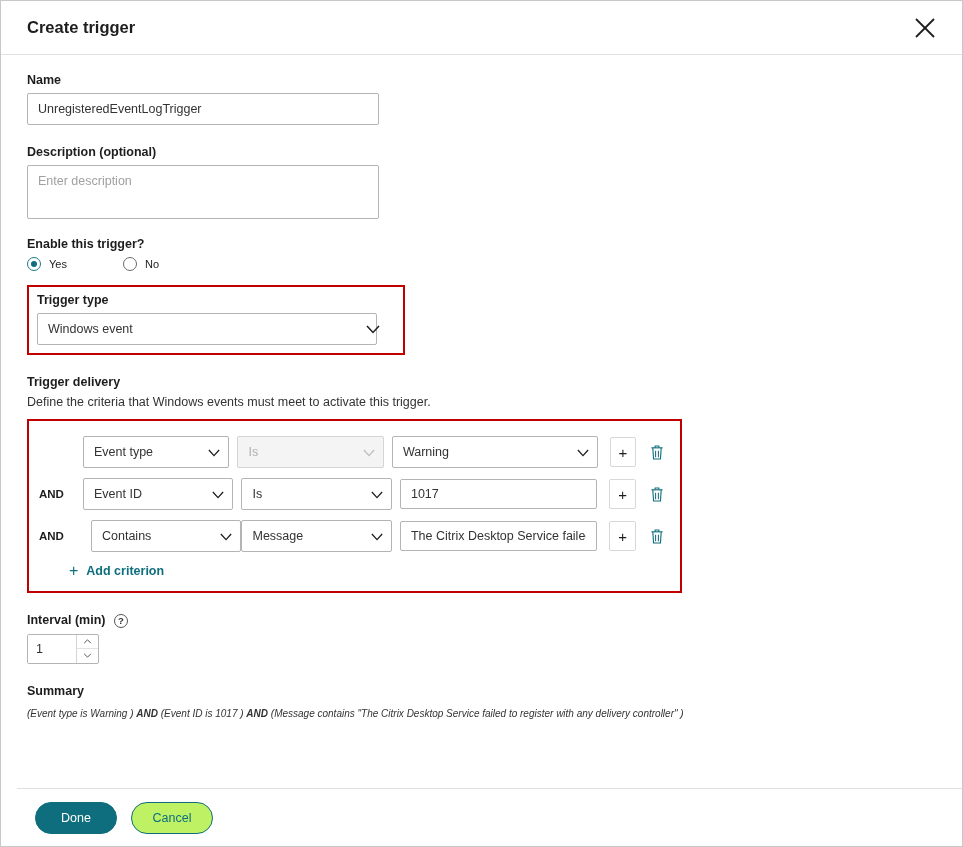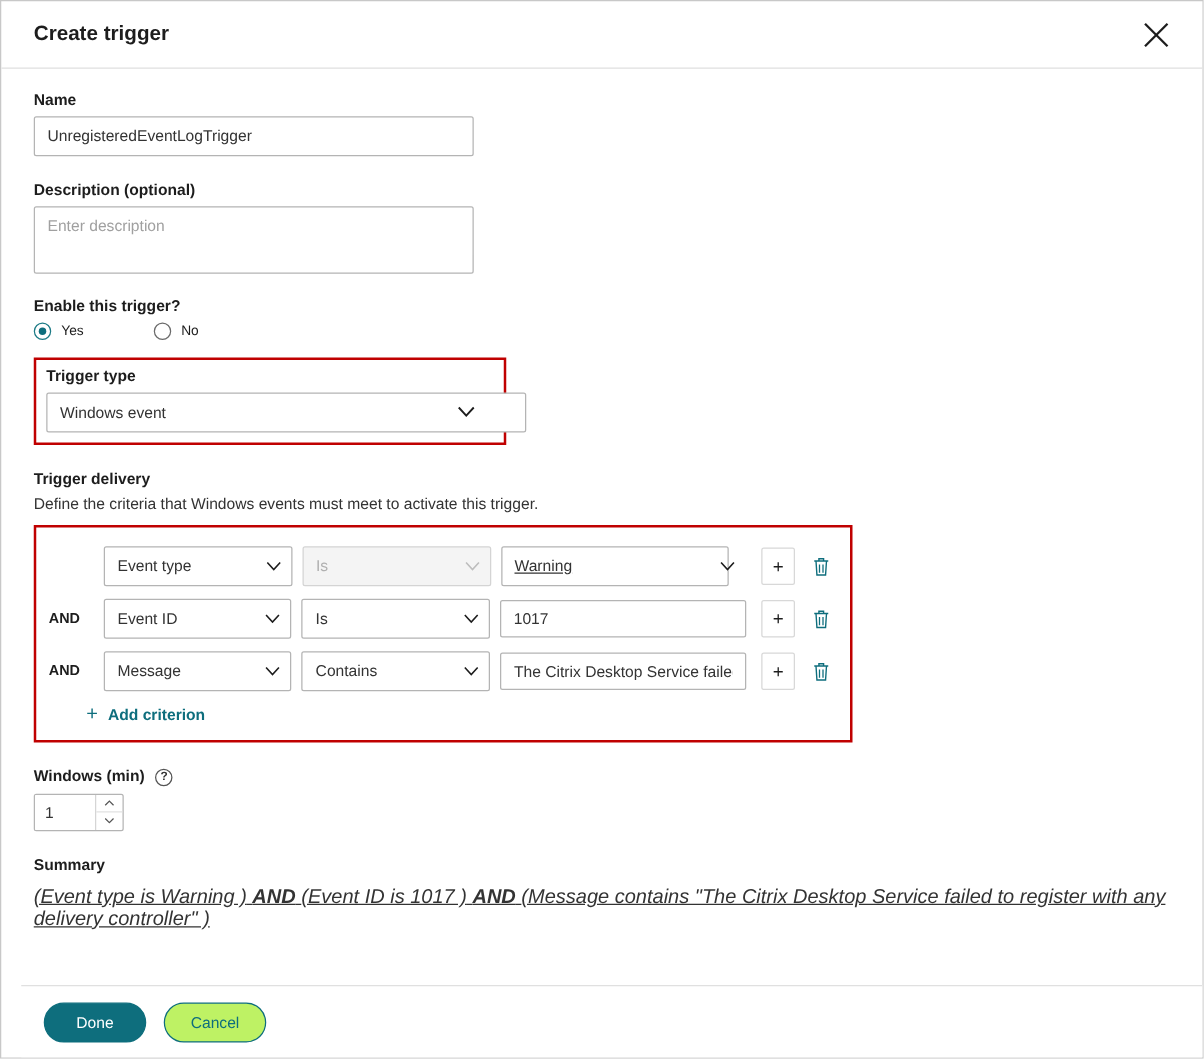--- a/index.html
+++ b/index.html
@@ -233,25 +233,24 @@
   }
   .spin-btns div {
     flex: 1;
     display: flex; align-items: center; justify-content: center;
     cursor: pointer;
   }
   .spin-btns div:first-child { border-bottom: 1px solid #e2e2e2; }
 
   
   .summary-text {
-    font-size: 16px;
+    font-size: 10px;
     font-style: italic;
     color: #333;
     margin-top: 10px;
-    text-decoration: underline;
   }
   .summary-text b { font-style: italic; font-weight: bold; }
 
   
   .footer {
     position: absolute;
     left: 16px; right: 0; bottom: 0;
     height: 58px;
     border-top: 1px solid #e0e0e0;
     background: #fff;
@@ -324,21 +323,21 @@
         <span class="radio-label">No</span>
       </div>
     </div>
 
     <div class="gap-14"></div>
 
     
     <div class="hl" style="width:378px;">
       <div class="field-label">Trigger type</div>
       <div class="select-wrap" style="width:352px;">
-        <div class="select" style="width:384px;">Windows event</div>
+        <div class="select" style="width:340px;">Windows event</div>
         <span class="chev">
           <svg width="14" height="9" viewBox="0 0 14 9">
               <polyline points="1,1 7,7.5 13,1" fill="none" stroke="#1d1d1d" stroke-width="1.5"></polyline>
             </svg>
         </span>
       </div>
     </div>
 
     <div class="gap-20"></div>
 
@@ -360,21 +359,21 @@
         </div>
         <div class="select-wrap crit-sel-2">
           <div class="select disabled">Is</div>
           <span class="chev">
             <svg width="12" height="8" viewBox="0 0 14 9">
                 <polyline points="1,1 7,7.5 13,1" fill="none" stroke="#bdbdbd" stroke-width="1.5"></polyline>
               </svg>
           </span>
         </div>
         <div class="select-wrap crit-val">
-          <div class="select" style="width:182px;text-decoration:underline;">Warning</div>
+          <div class="select" style="width:206px;">Warning</div>
           <span class="chev">
             <svg width="12" height="8" viewBox="0 0 14 9">
                 <polyline points="1,1 7,7.5 13,1" fill="none" stroke="#1d1d1d" stroke-width="1.5"></polyline>
               </svg>
           </span>
         </div>
         <div class="icon-btn">+</div>
         <button class="trash-btn">
           <svg width="15" height="17" viewBox="0 0 15 17" aria-hidden="true">
             <path d="M1.5 3.5h12" stroke="#0e6e7d" stroke-width="1.2" fill="none"></path>
@@ -410,30 +409,30 @@
             <path d="M1.5 3.5h12" stroke="#0e6e7d" stroke-width="1.2" fill="none"></path>
             <path d="M5.5 3.5v-2h4v2" stroke="#0e6e7d" stroke-width="1.2" fill="none"></path>
             <path d="M3 3.5l.8 12h7.4l.8-12" stroke="#0e6e7d" stroke-width="1.2" fill="none"></path>
             <path d="M6 6.5v7M9 6.5v7" stroke="#0e6e7d" stroke-width="1.1" fill="none"></path>
           </svg>
         </button>
       </div>
 
       <div class="crit-row">
         <div class="conj">AND</div>
+        <div class="select-wrap crit-sel-2">
+          <div class="select">Contains</div>
+          <span class="chev">
+            <svg width="12" height="8" viewBox="0 0 14 9">
+                <polyline points="1,1 7,7.5 13,1" fill="none" stroke="#1d1d1d" stroke-width="1.5"></polyline>
+              </svg>
+          </span>
+        </div>
         <div class="select-wrap crit-sel-1">
           <div class="select">Message</div>
-          <span class="chev">
-            <svg width="12" height="8" viewBox="0 0 14 9">
-                <polyline points="1,1 7,7.5 13,1" fill="none" stroke="#1d1d1d" stroke-width="1.5"></polyline>
-              </svg>
-          </span>
-        </div>
-        <div class="select-wrap crit-sel-2">
-          <div class="select">Contains</div>
           <span class="chev">
             <svg width="12" height="8" viewBox="0 0 14 9">
                 <polyline points="1,1 7,7.5 13,1" fill="none" stroke="#1d1d1d" stroke-width="1.5"></polyline>
               </svg>
           </span>
         </div>
         <input class="text-input crit-val" style="height: 30px;" type="text" value="The Citrix Desktop Service failed to">
         <div class="icon-btn">+</div>
         <button class="trash-btn">
           <svg width="15" height="17" viewBox="0 0 15 17" aria-hidden="true">
@@ -448,21 +447,21 @@
       <div class="add-crit">
         <span class="plus">+</span>
         <span>Add criterion</span>
       </div>
     </div>
 
     <div class="gap-20"></div>
 
     
     <div class="field-label">
-      <span>Windows (min)</span>
+      <span>Interval (min)</span>
       <span class="help-icon">?</span>
     </div>
     <div class="spinner">
       <input class="val" type="text" value="1" style="">
       <div class="spin-btns">
         <div>
           <svg width="9" height="5" viewBox="0 0 10 6">
               <polyline points="1,5 5,1 9,5" fill="none" stroke="#555" stroke-width="1.2"></polyline>
             </svg>
         </div>

